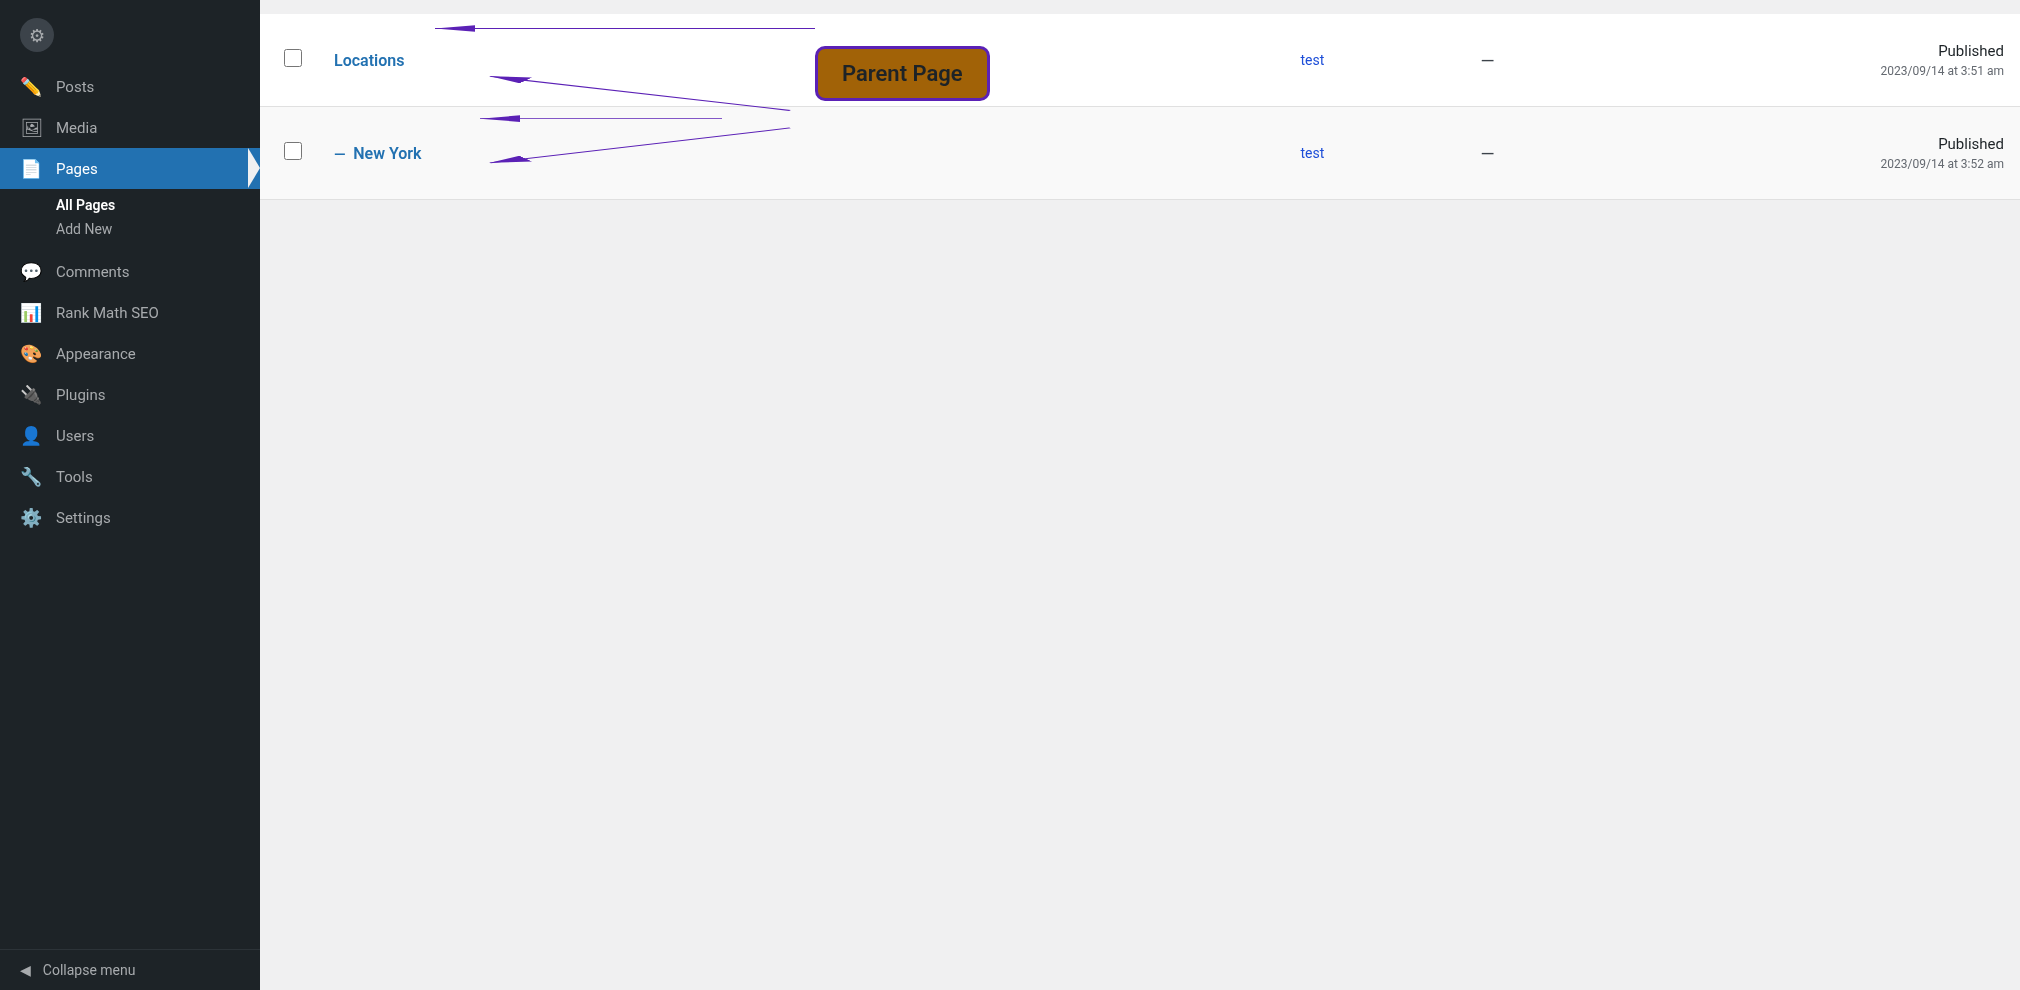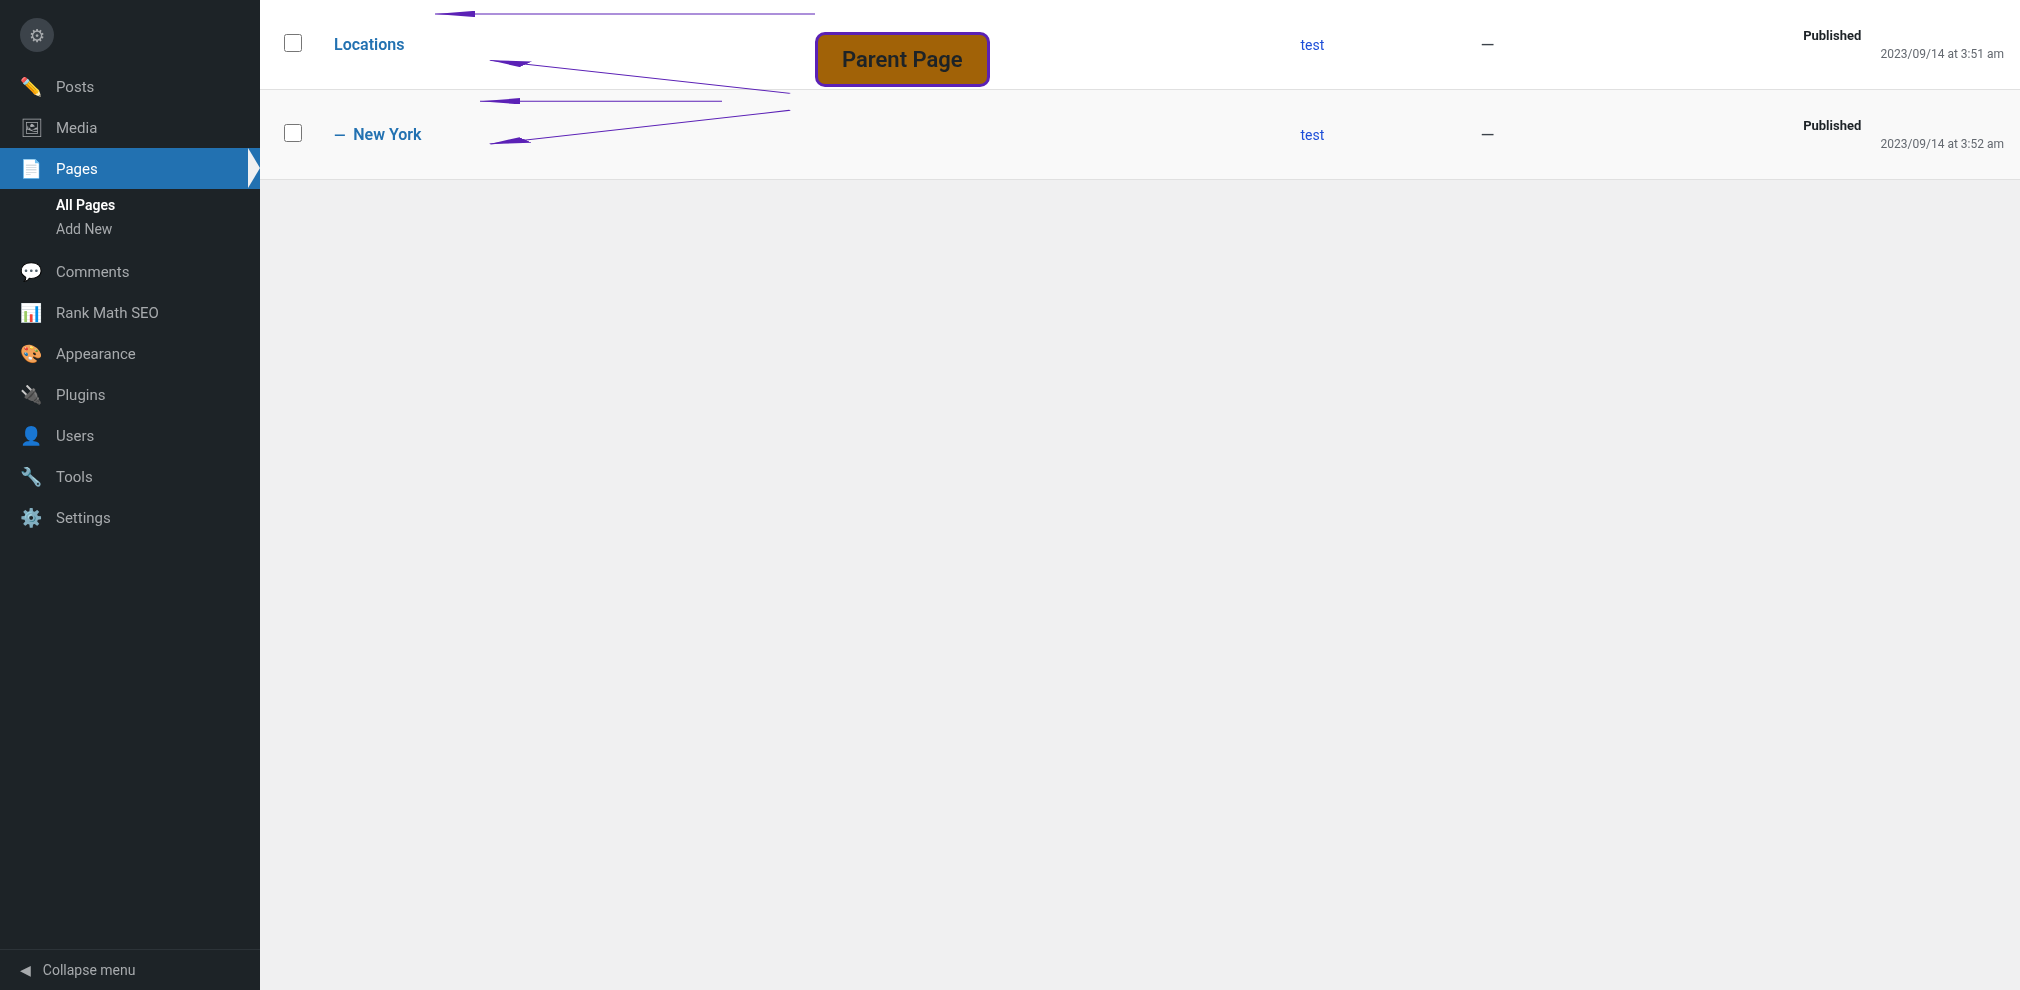--- a/index.html
+++ b/index.html
@@ -66,20 +66,21 @@
       flex: 1;
       background: #f0f0f1;
       padding: 0;
       overflow-y: auto;
     }
 
     
     .pages-table {
       width: 100%;
       border-collapse: collapse;
+      margin-top: 14px;
     }
 
     .table-row {
       border-bottom: 1px solid #e0e0e0;
       background: #fff;
     }
     .table-row:nth-child(even) {
       background: #f9f9f9;
     }
     .table-row td {
@@ -100,21 +101,21 @@
       color: #2271b1;
       font-weight: 600;
       font-size: 16px;
       text-decoration: none;
       cursor: pointer;
     }
     .child-prefix { color: #2271b1; font-weight: 600; margin-right: 4px; }
     .author-cell { color: #1d4ed8; font-size: 14px; }
     .dash-cell { color: #3c434a; font-size: 18px; }
     .status-cell { text-align: right; padding-right: 40px; }
-    .status-text { font-weight: 700; font-size: 13px; color: #1d2327; text-align: center; }
+    .status-text { font-weight: 400; font-size: 15px; color: #1d2327; }
     .status-date { font-size: 12px; color: #646970; margin-top: 4px; }
 
     
     .annotation-box {
       position: absolute;
       border: 3px solid #5b21b6;
       border-radius: 10px;
       background: #a16207;
       color: #1d2327;
       font-size: 22px;

